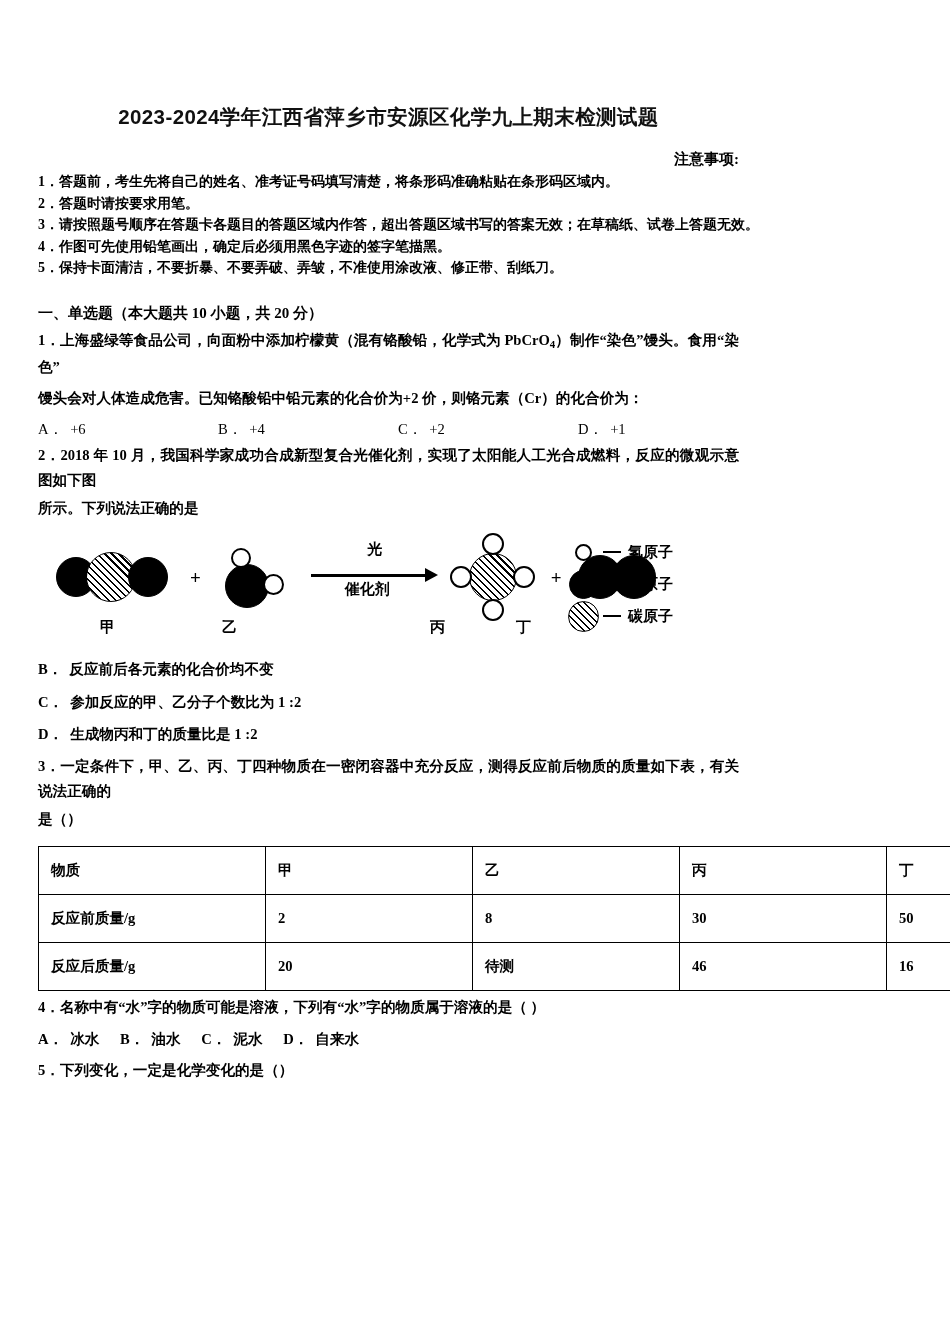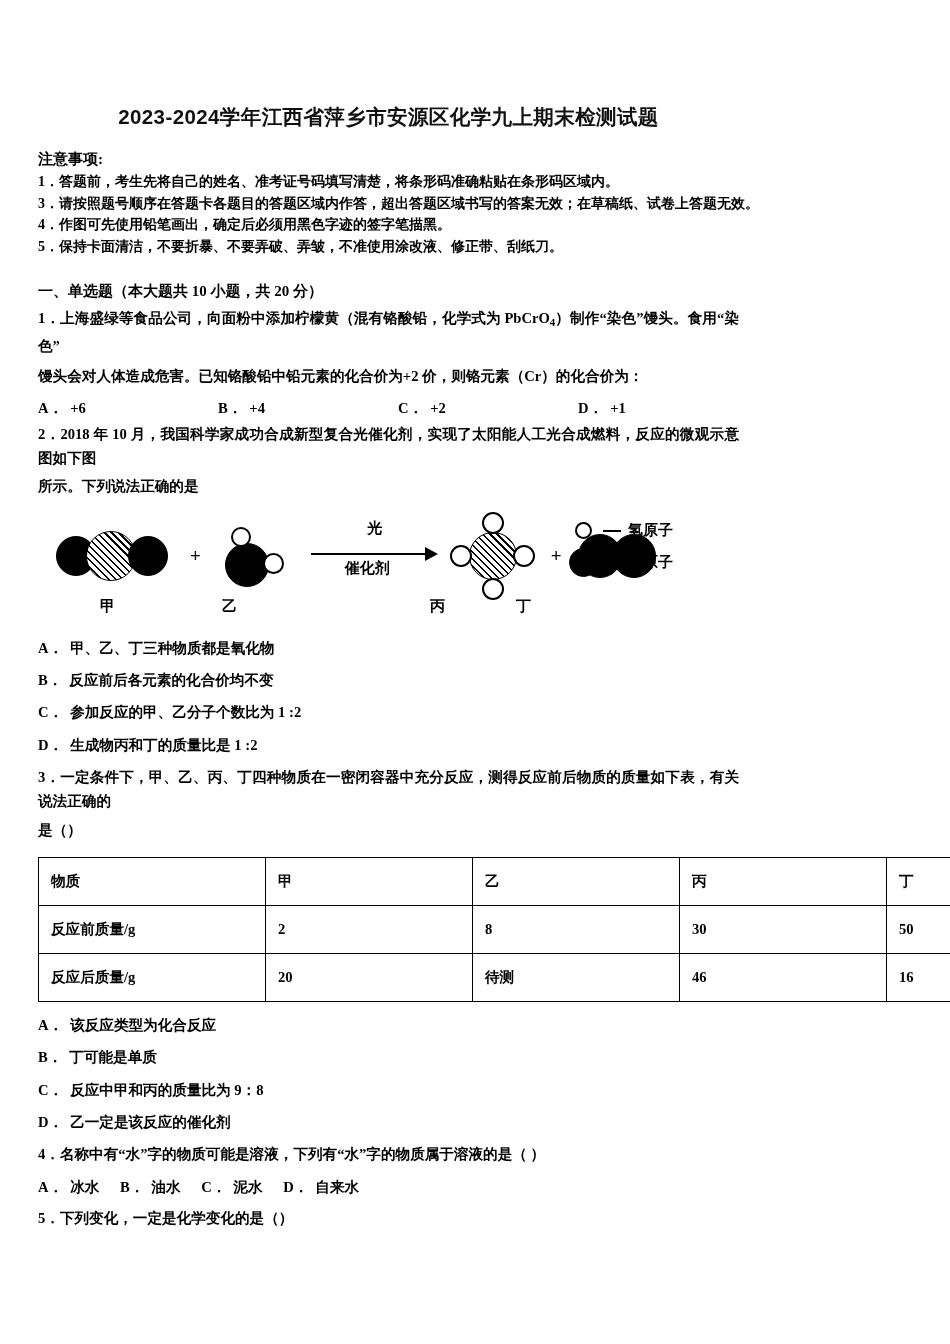--- a/index.html
+++ b/index.html
@@ -29,20 +29,21 @@
     letter-spacing: 0.4px;
     margin-top: 103px;
     margin-bottom: 0;
     color: #111;
   }
   .notice-head {
     font-size: 15px;
     font-weight: bold;
     margin-top: 19px;
     margin-bottom: 2px;
+    text-align: right;
   }
   .notice-list {
     list-style: none;
     margin: 0;
     padding: 0;
   }
   .notice-list li {
     font-size: 14px;
     font-weight: bold;
     line-height: 1.54;
@@ -62,21 +63,21 @@
     text-align: justify;
   }
   .q-stem.tight { line-height: 1.66; }
   .sub {
     font-size: 0.74em;
     vertical-align: -0.28em;
   }
   .opts-row {
     display: flex;
     font-size: 14.6px;
-    font-weight: bold;
+    font-weight: normal;
     margin-top: 9px;
   }
   .opts-row .opt {
     width: 180px;
     flex: 0 0 180px;
   }
   .opts-stack {
     margin-top: 7px;
   }
   .opts-stack .opt {
@@ -263,20 +264,21 @@
 </head>
 <body>
 
 <div class="page">
 
   <h1 class="doc-title">2023-2024学年江西省萍乡市安源区化学九上期末检测试题</h1>
 
   <div class="notice-head">注意事项:</div>
   <ul class="notice-list">
     <li>1．答题前，考生先将自己的姓名、准考证号码填写清楚，将条形码准确粘贴在条形码区域内。</li>
+    <li>2．答题时请按要求用笔。</li>
     <li>3．请按照题号顺序在答题卡各题目的答题区域内作答，超出答题区域书写的答案无效；在草稿纸、试卷上答题无效。</li>
     <li>4．作图可先使用铅笔画出，确定后必须用黑色字迹的签字笔描黑。</li>
     <li>5．保持卡面清洁，不要折暴、不要弄破、弄皱，不准使用涂改液、修正带、刮纸刀。</li>
   </ul>
 
   <div class="section-head">一、单选题（本大题共 10 小题，共 20 分）</div>
 
   <div class="q-stem">
     <span>1．上海盛绿等食品公司，向面粉中添加柠檬黄（混有铬酸铅，化学式为 PbCrO</span><span class="sub">4</span><span>）制作“染色”馒头。食用“染色”</span>
   </div>
@@ -355,27 +357,31 @@
         <span class="legend-dash"></span>
         <span class="legend-text">氢原子</span>
       </div>
       <div class="legend-row">
         <span class="legend-swatch">
             <span class="atom oxygen sw-o"></span>
           </span>
         <span class="legend-dash"></span>
         <span class="legend-text">氧原子</span>
       </div>
+      <div class="legend-row">
+        <span class="legend-swatch">
+            <span class="atom carbon sw-c"></span>
+          </span>
+        <span class="legend-dash"></span>
+        <span class="legend-text">碳原子</span>
+      </div>
     </div>
   </div>
 
   <div class="opts-stack">
-    <div class="opt">
-      <span class="opt-letter">A．</span><span>甲、乙、丁三种物质都是氧化物</span>
-    </div>
     <div class="opt">
       <span class="opt-letter">B．</span><span>反应前后各元素的化合价均不变</span>
     </div>
     <div class="opt">
       <span class="opt-letter">C．</span><span>参加反应的甲、乙分子个数比为 1 :2</span>
     </div>
     <div class="opt">
       <span class="opt-letter">D．</span><span>生成物丙和丁的质量比是 1 :2</span>
     </div>
   </div>
@@ -402,34 +408,20 @@
       <tr>
         <td class="c0">反应后质量/g</td>
         <td class="cx">20</td>
         <td class="cx">待测</td>
         <td class="cx">46</td>
         <td class="cx">16</td>
       </tr>
     </tbody>
   </table>
 
-  <div class="opts-stack">
-    <div class="opt">
-      <span class="opt-letter">A．</span><span>该反应类型为化合反应</span>
-    </div>
-    <div class="opt">
-      <span class="opt-letter">B．</span><span>丁可能是单质</span>
-    </div>
-    <div class="opt">
-      <span class="opt-letter">C．</span><span>反应中甲和丙的质量比为 9：8</span>
-    </div>
-    <div class="opt">
-      <span class="opt-letter">D．</span><span>乙一定是该反应的催化剂</span>
-    </div>
-  </div>
 
   <div class="q-stem tight">4．名称中有“水”字的物质可能是溶液，下列有“水”字的物质属于溶液的是（      ）</div>
   <div class="opts-inline">
     <span class="opt">
       <span class="opt-letter">A．</span><span>冰水</span>
     </span>
     <span class="opt">
       <span class="opt-letter">B．</span><span>油水</span>
     </span>
     <span class="opt">

